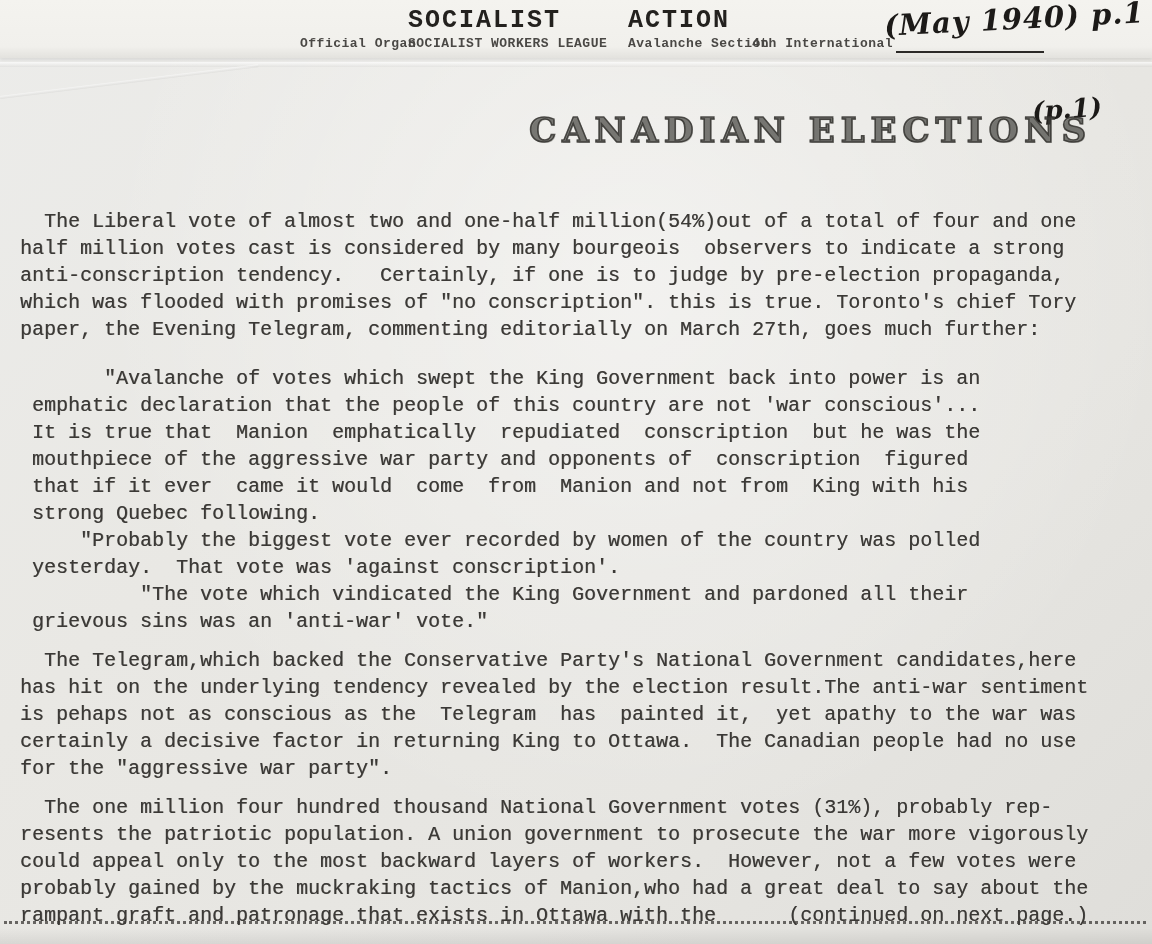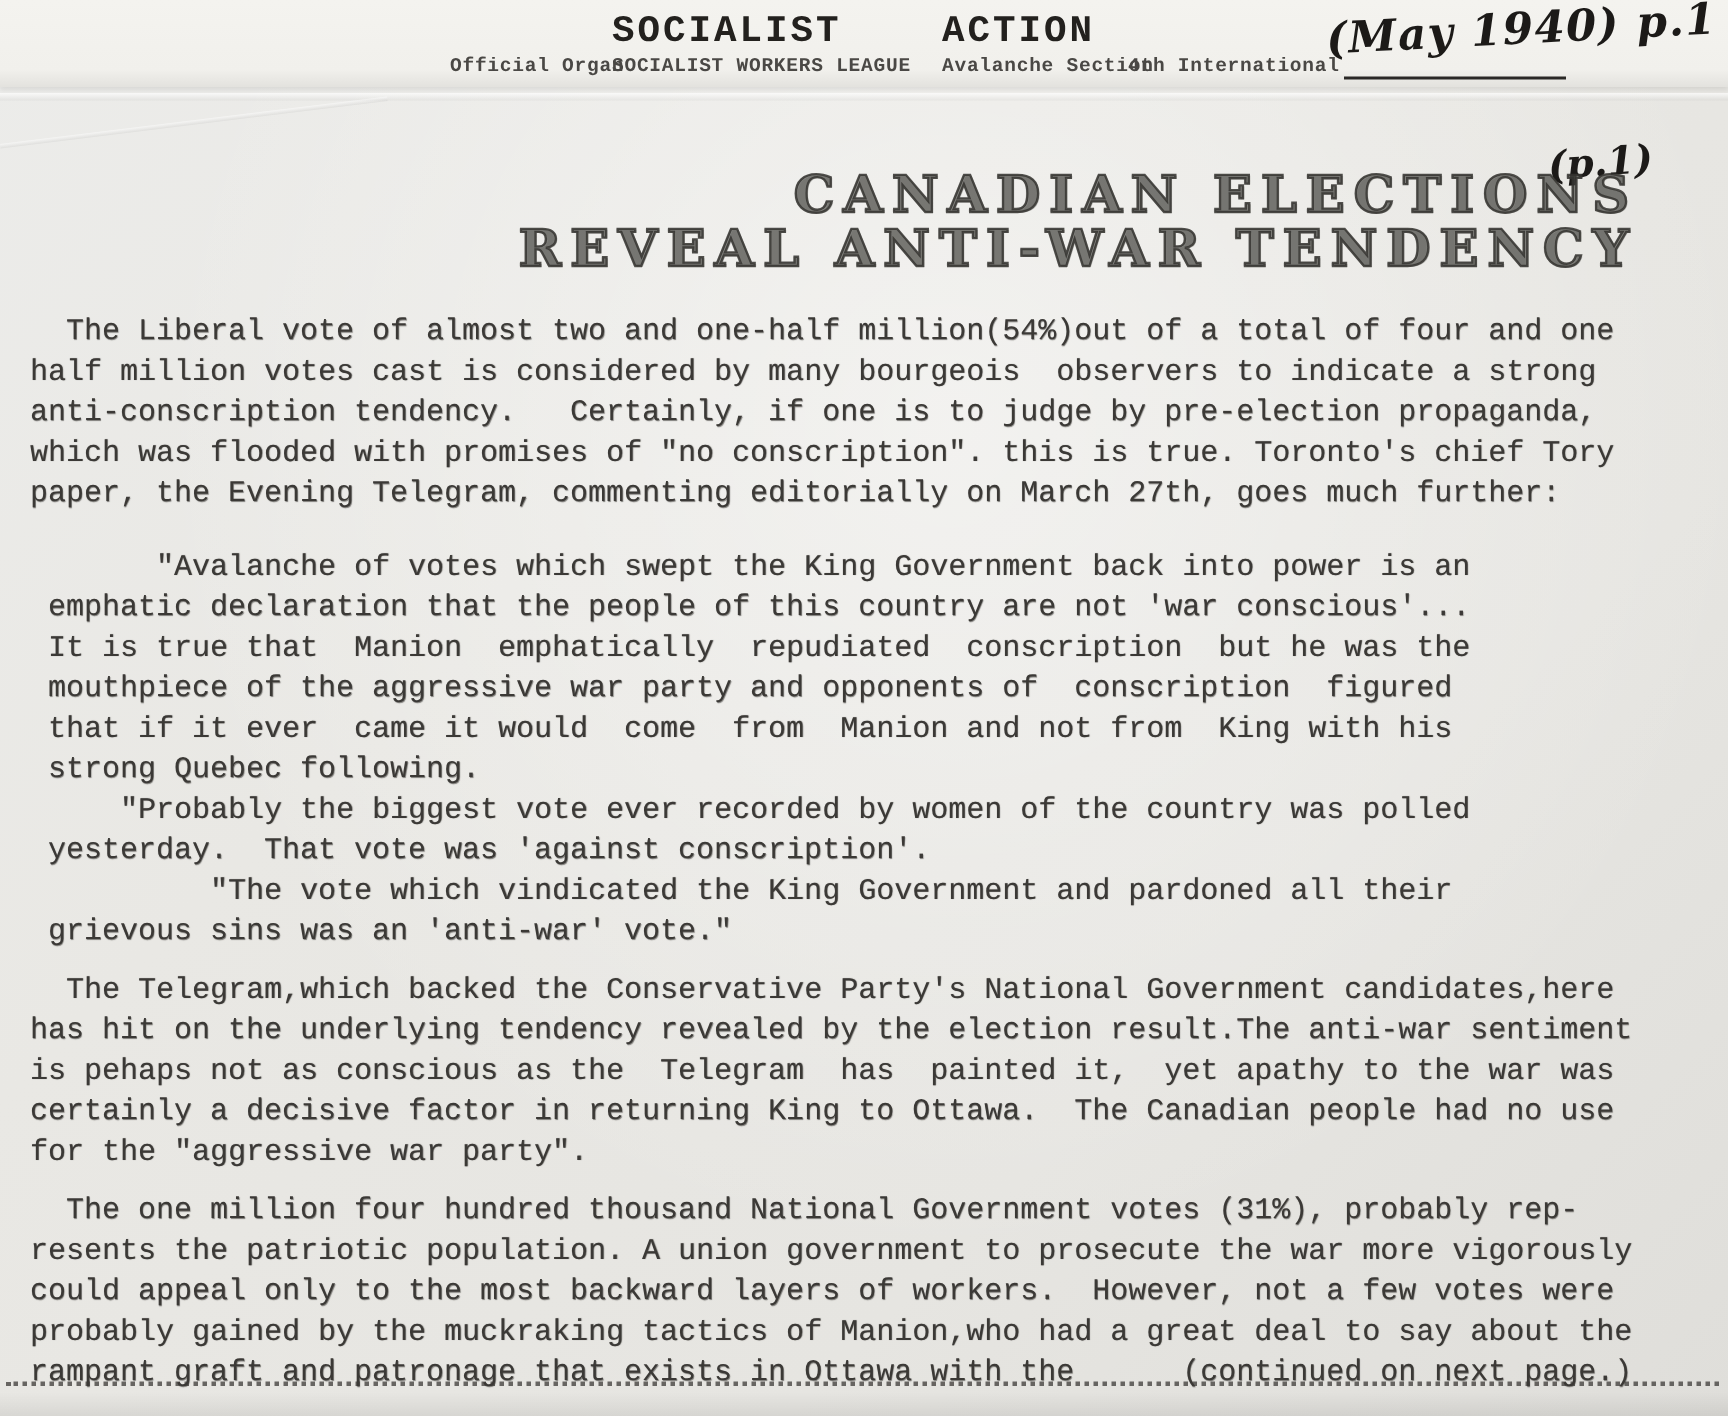--- a/index.html
+++ b/index.html
@@ -119,21 +119,20 @@
   <span id="hand-date" class="handwritten">(May 1940) p.1</span>
   <div id="hand-underline"></div>
 
   <div class="crease"></div>
   <div class="crease2"></div>
 
   <span id="page-note" class="handwritten">(p.1)</span>
 
   <div id="headline">
     <span class="stamp">CANADIAN ELECTIONS</span>
-    <span class="stamp">REVEAL ANTI-WAR TENDENCY</span>
   </div>
 
   <div id="body-text">
     <p class="typewriter">  The Liberal vote of almost two and one-half million(54%)out of a total of four and one
 half million votes cast is considered by many bourgeois  observers to indicate a strong
 anti-conscription tendency.   Certainly, if one is to judge by pre-election propaganda,
 which was flooded with promises of "no conscription". this is true. Toronto's chief Tory
 paper, the Evening Telegram, commenting editorially on March 27th, goes much further:</p>
     <p class="typewriter quote-block">      "Avalanche of votes which swept the King Government back into power is an
 emphatic declaration that the people of this country are not 'war conscious'...

